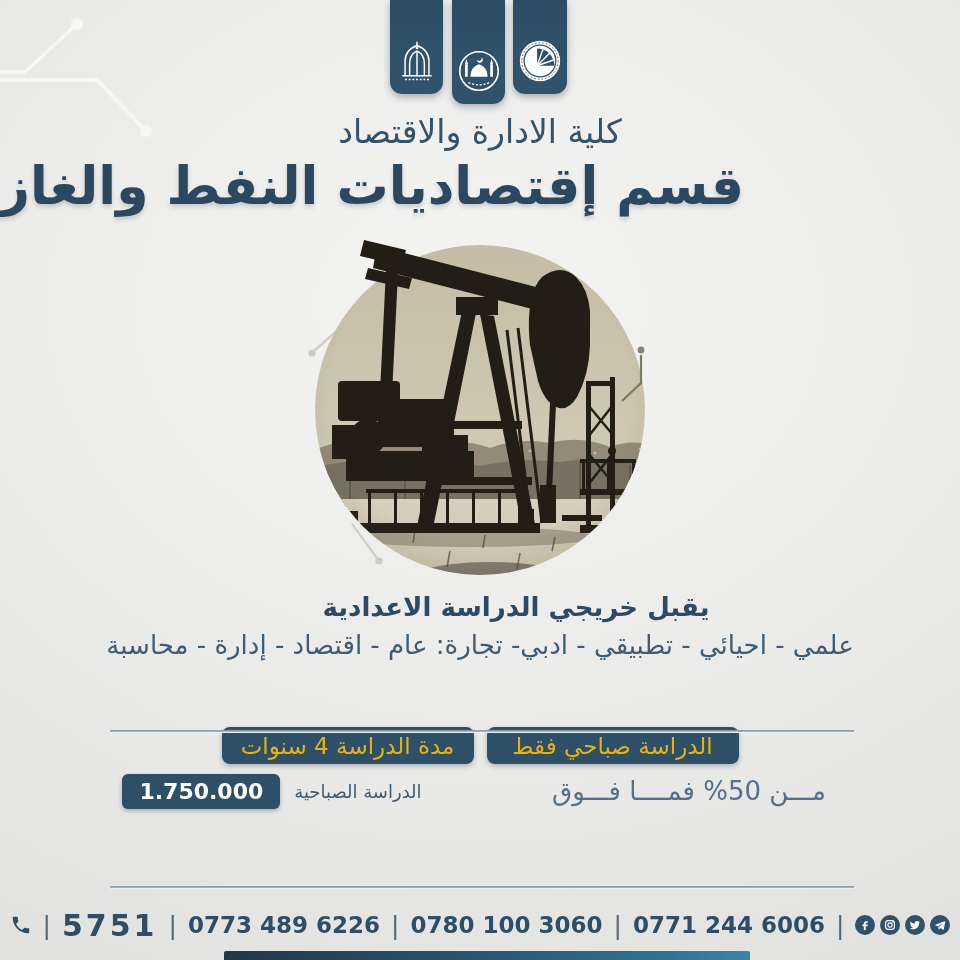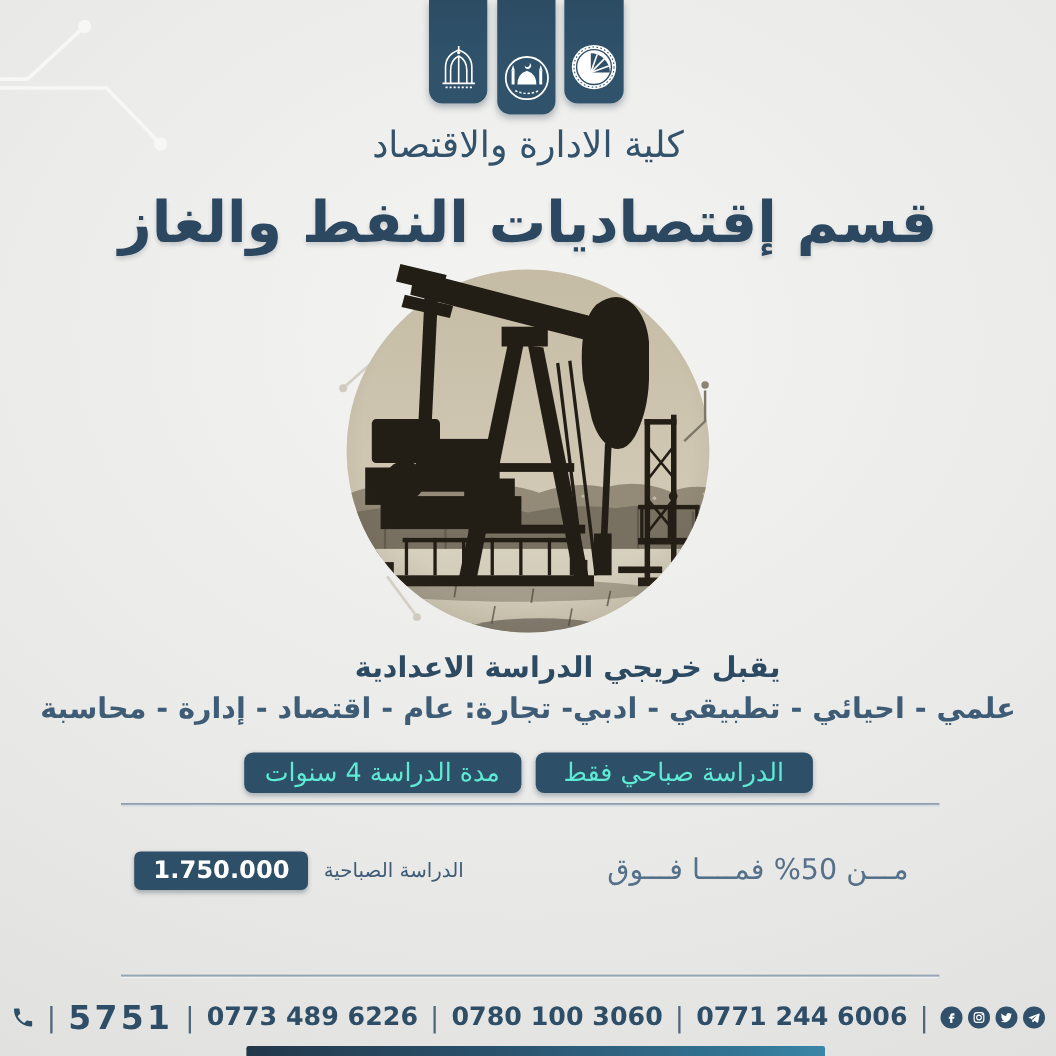--- a/index.html
+++ b/index.html
@@ -13,35 +13,35 @@
   .ribbon{position:absolute;top:0;background:linear-gradient(180deg,#2c4c64,#30526b 60%);
     border-radius:0 0 12px 12px;box-shadow:0 3px 7px rgba(35,55,75,.35);}
   .r1{left:390px;width:53px;height:94px;}
   .r2{left:452px;width:53px;height:104px;}
   .r3{left:513px;width:54px;height:94px;}
   .ribbon svg{position:absolute;left:50%;bottom:9px;transform:translateX(-50%);}
 
   
   .college-title{position:absolute;top:112px;left:0;width:960px;margin:0;text-align:center;
     font-size:33px;font-weight:400;color:#33536c;}
-  .dept-title{position:absolute;top:173px;left:0;width:960px;margin:0;text-align:center;
+  .dept-title{position:absolute;top:156px;left:0;width:960px;margin:0;text-align:left;
     font-size:52px;font-weight:700;color:#2c4760;text-shadow:0 3px 4px rgba(30,45,60,.18);}
 
   
   .hero{position:absolute;left:280px;top:185px;width:400px;height:430px;}
 
   
   .admission-heading{position:absolute;top:592px;left:0;width:960px;margin:0;text-align:center;
     font-size:26px;font-weight:700;color:#2d4a63;padding-left:36px;}
   .streams{position:absolute;top:630px;left:0;width:960px;margin:0;text-align:center;
-    font-size:26px;font-weight:700;color:#3e5c75;}
+    font-size:26px;font-weight:400;color:#3e5c75;}
   .pill-row{position:absolute;top:684px;left:0;width:960px;display:flex;justify-content:center;gap:13px;}
-  .pill{width:252px;height:37px;background:#2d4f67;color:#5eead4;border-radius:8px;
+  .pill{width:252px;height:37px;background:#2d4f67;color:#eab308;border-radius:8px;
     display:flex;align-items:center;justify-content:center;font-size:23px;
-    box-shadow:0 2px 5px rgba(20,40,60,.30);}
+    box-shadow:0 2px 5px rgba(20,40,60,.30);margin-top:43px;}
 
   .divider{position:absolute;left:110px;width:744px;height:2px;
     background:linear-gradient(180deg,#8798a7,#a9b6c1);border-bottom:1px solid rgba(255,255,255,.85);}
   .d1{top:730px;}
   .d2{top:886px;}
 
   
   .details{position:absolute;top:762px;left:0;width:960px;display:flex;justify-content:space-between;
     padding:0 112px;box-sizing:border-box;}
   .dcol{text-align:center;}

